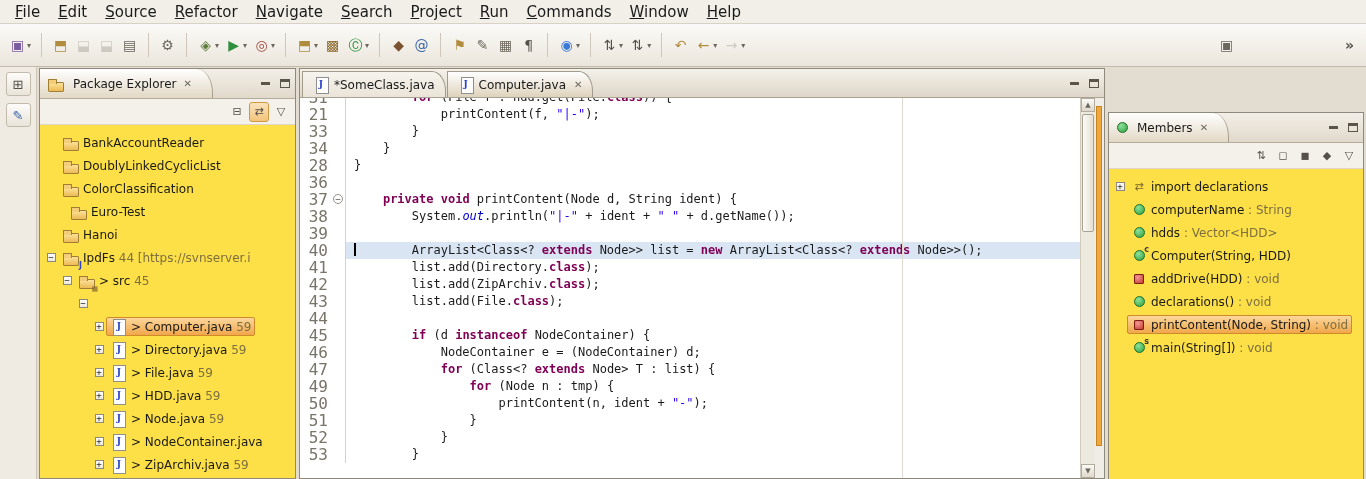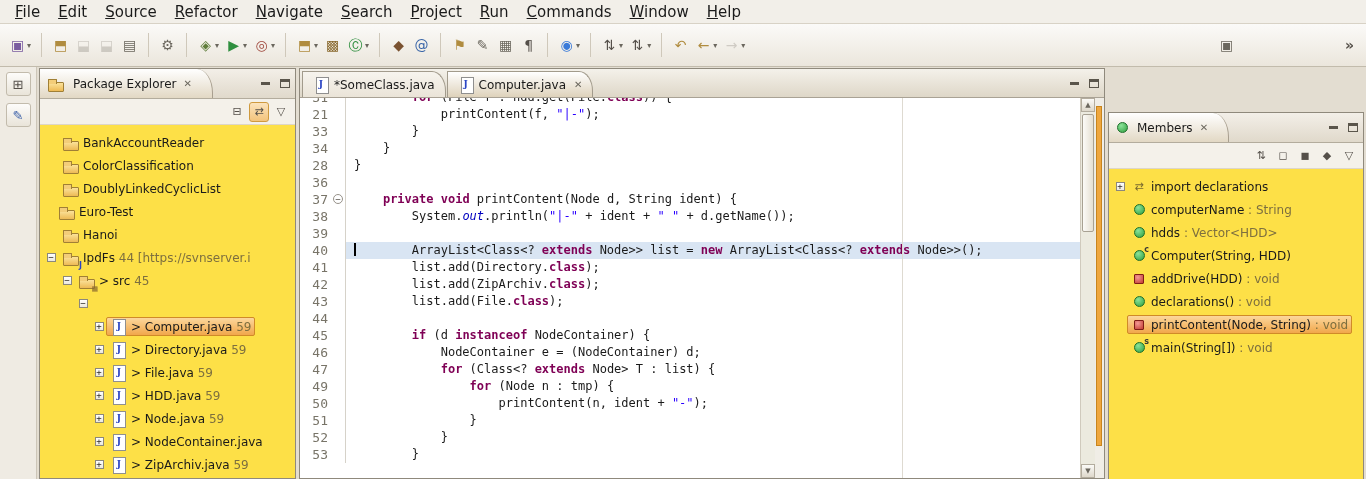--- a/index.html
+++ b/index.html
@@ -105,21 +105,21 @@
   .etab{height:26px;display:flex;align-items:center;gap:5px;padding:0 10px;border:1px solid #a29b8c;border-bottom:none;
         border-top-right-radius:14px 20px;margin-right:1px;background:linear-gradient(#f7f4ee,#eae4d8);}
   .etab.active{background:linear-gradient(#ffffff,#ded2bb);}
   .etab-label{font-size:12px;white-space:nowrap;}
   .etab-close{font-size:10px;color:#6b675e;margin-left:3px;}
   .etab .icon{width:16px;height:16px;margin-right:0;}
   .editor-body{position:absolute;top:29px;left:0;right:0;bottom:0;overflow:hidden;background:#fff;}
   .code-scroll{position:absolute;left:0;top:0;right:24px;bottom:0;overflow:hidden;}
   .lines{margin-top:-9px;font-family:"DejaVu Sans Mono","Liberation Mono",monospace;font-size:12px;line-height:17px;}
   .cline{display:flex;height:17px;}
-  .ln{width:32px;text-align:right;color:var(--line-number);font-size:13px;flex:none;padding-right:4px;}
+  .ln{width:32px;text-align:right;color:var(--line-number);font-size:16px;flex:none;padding-right:4px;}
   .fold{width:14px;flex:none;border-right:1px solid #d6d2c9;position:relative;}
   .fold-mark{position:absolute;left:1px;top:3px;width:10px;height:10px;border:1px solid #97928a;border-radius:50%;
              background:#fff;font-size:9px;line-height:8px;text-align:center;color:#55504a;}
   .ctext{flex:1;padding-left:8px;white-space:pre;}
   .cline.hl .ctext{background:var(--current-line);}
   .tk-k{color:var(--keyword);font-weight:bold;}
   .tk-s{color:var(--string-literal);}
   .tk-sf{color:var(--static-field);font-style:italic;}
   .caret{display:inline-block;width:2px;height:13px;background:#000;margin-right:-2px;vertical-align:-2px;}
   .margin-line{position:absolute;left:602px;top:0;bottom:0;width:1px;background:#dedad1;}
@@ -308,31 +308,31 @@
         <span class="expander"></span>
         <span class="row-body">
           <span class="icon icon-folder"></span>
           <span class="row-label">BankAccountReader</span>
         </span>
       </div>
       <div class="tree-row" style="padding-left: 4px;">
         <span class="expander"></span>
         <span class="row-body">
           <span class="icon icon-folder"></span>
+          <span class="row-label">DoublyLinkedCyclicList</span>
+        </span>
+      </div>
+      <div class="tree-row" style="padding-left: 4px;">
+        <span class="expander"></span>
+        <span class="row-body">
+          <span class="icon icon-folder"></span>
           <span class="row-label">ColorClassification</span>
         </span>
       </div>
-      <div class="tree-row" style="padding-left: 4px;">
-        <span class="expander"></span>
-        <span class="row-body">
-          <span class="icon icon-folder"></span>
-          <span class="row-label">DoublyLinkedCyclicList</span>
-        </span>
-      </div>
-      <div class="tree-row" style="padding-left: 0;">
+      <div class="tree-row" style="padding-left: 12px;">
         <span class="expander"></span>
         <span class="row-body">
           <span class="icon icon-folder"></span>
           <span class="row-label">Euro-Test</span>
         </span>
       </div>
       <div class="tree-row" style="padding-left: 4px;">
         <span class="expander"></span>
         <span class="row-body">
           <span class="icon icon-folder"></span>

